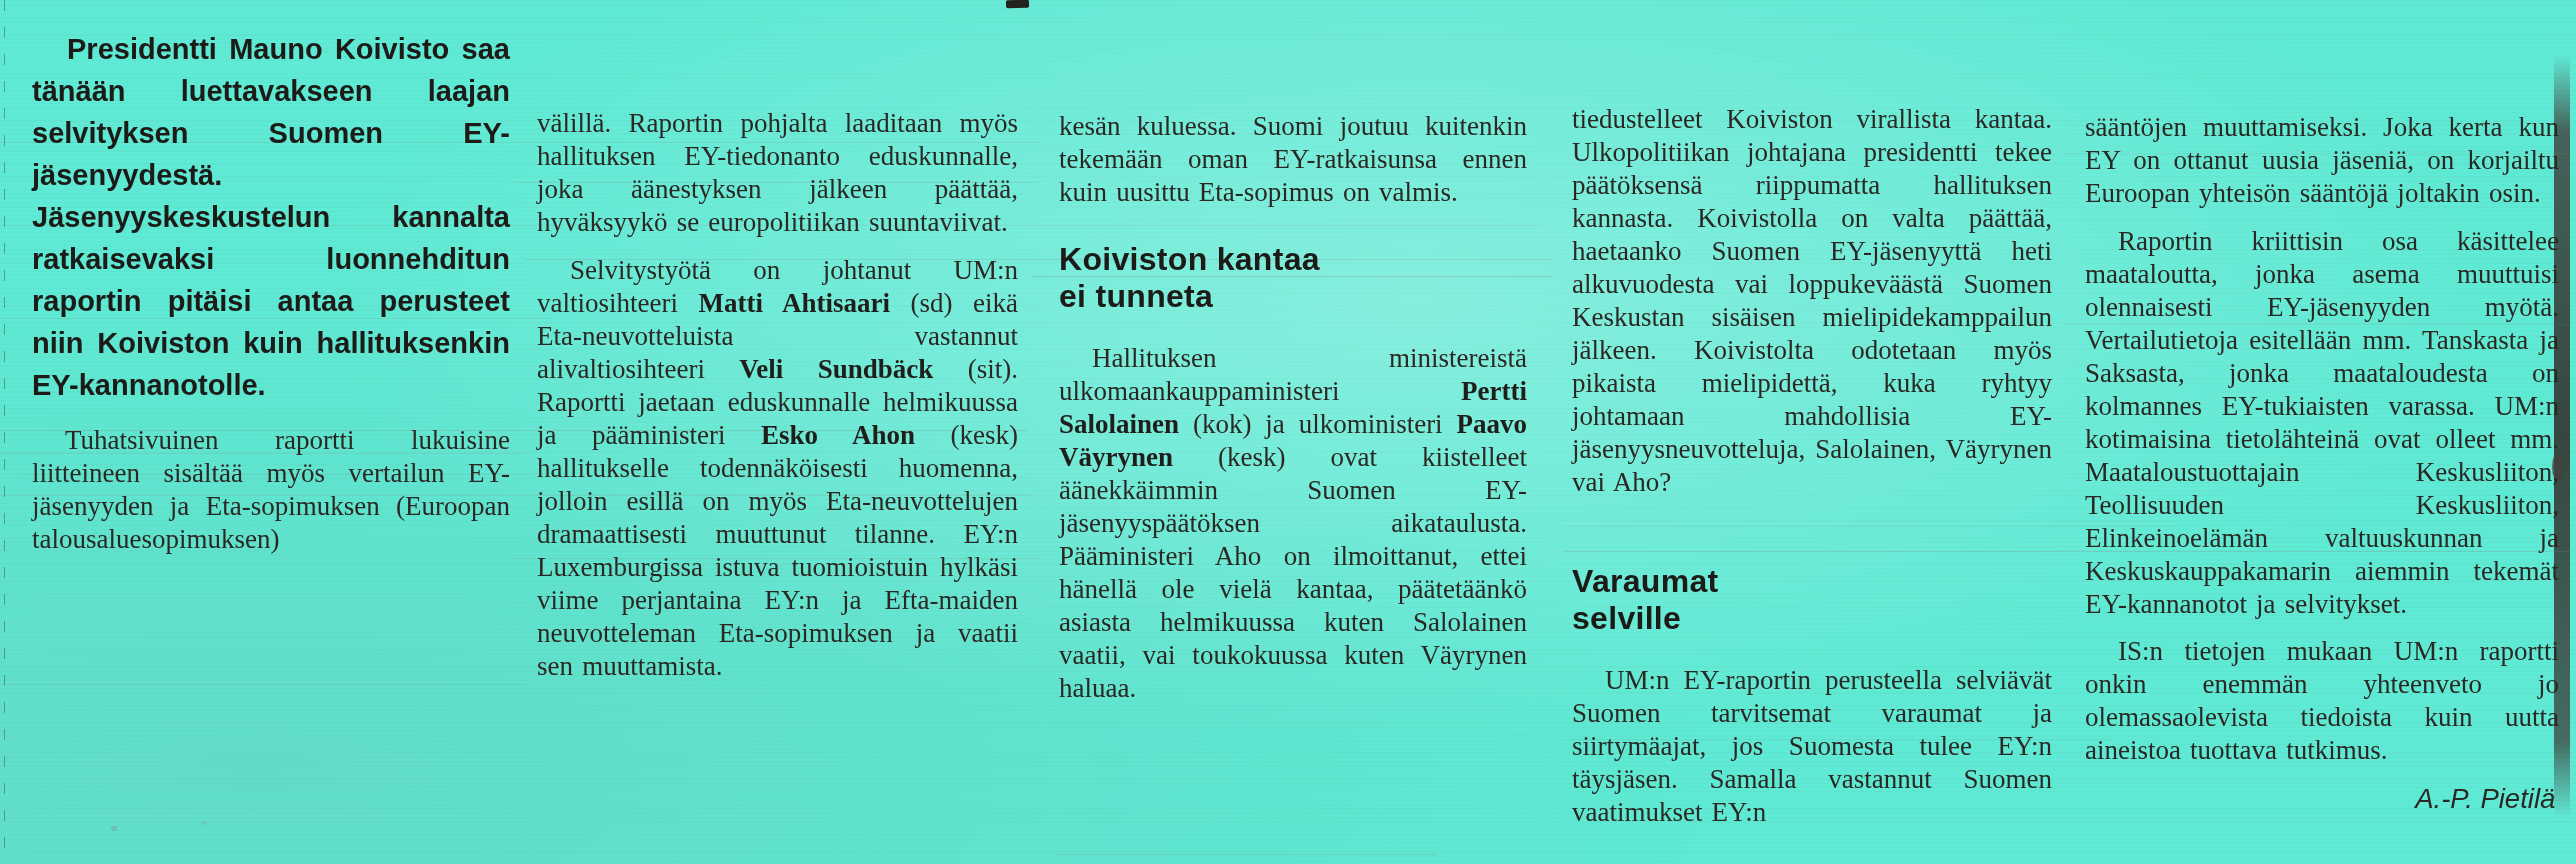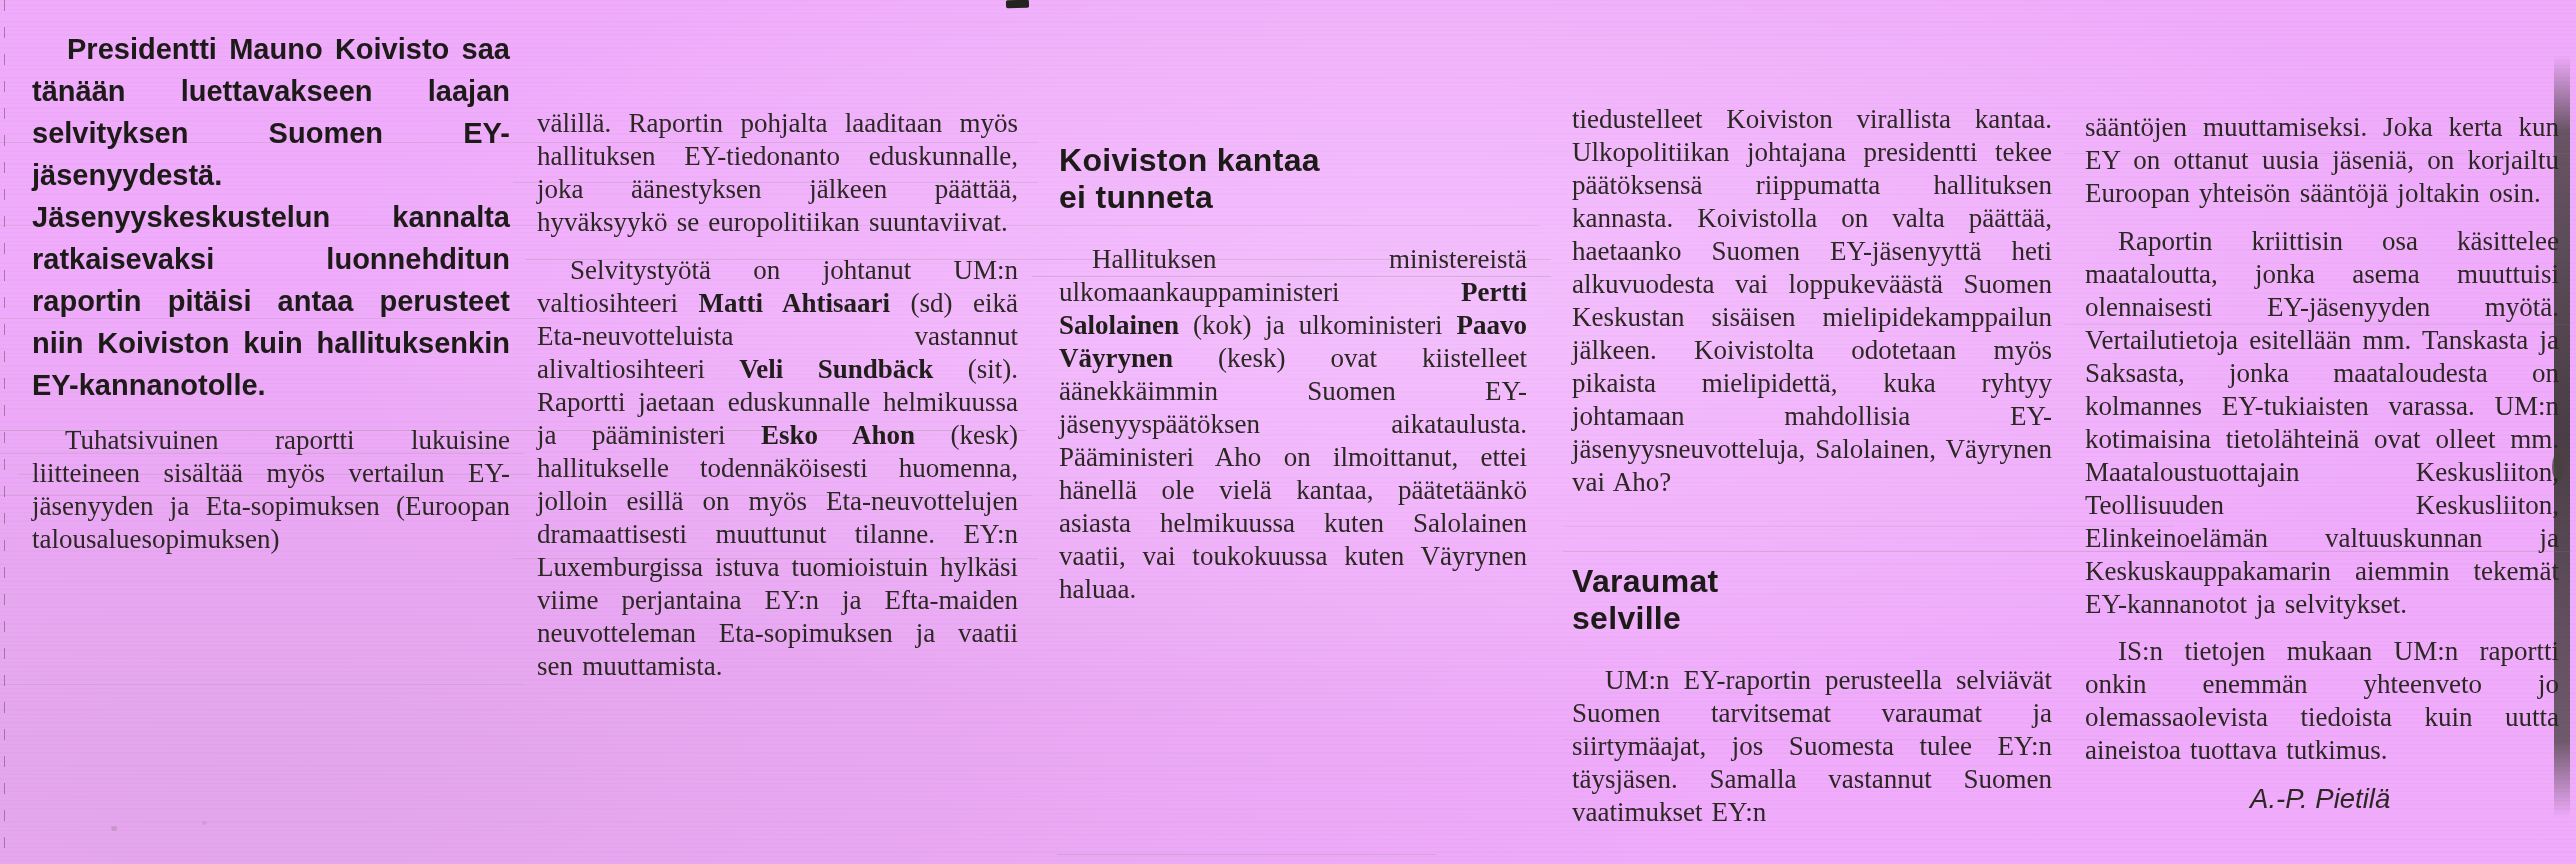--- a/index.html
+++ b/index.html
@@ -1,19 +1,19 @@
 <!DOCTYPE html>
 <html style="font-size:9.8px"><head>
 <meta charset="utf-8">
 <style>
   html,body{margin:0;padding:0;background:#cfccc6;}
   .page{
     position:relative;
     width:2576px;height:864px;
-    background:#f0abfc;
+    background:#5eead4;
     overflow:hidden;
     font-kerning:normal;
   }
   .page::before{
     content:"";position:absolute;inset:0;pointer-events:none;
     background:
       radial-gradient(ellipse at 55% 35%, rgba(255,255,255,.25) 0%, rgba(255,255,255,0) 55%),
       radial-gradient(ellipse at 10% 90%, rgba(120,110,95,.10) 0%, rgba(120,110,95,0) 45%),
       repeating-linear-gradient(180deg, rgba(115,105,92,.04) 0 1.2px, rgba(0,0,0,0) 1.2px 4.3px);
   }
@@ -51,21 +51,21 @@
     color:#1c1b18;
     letter-spacing:0.3px;
     margin:32px 0 27px 0;
   }
   .col4 h2{margin-top:64px;}
   .byline{
     font-family:"Liberation Sans","DejaVu Sans",sans-serif;
     font-style:italic;
     font-size:27.5px;line-height:33px;
     color:#2b2823;
-    text-align:center;
+    text-align:right;
     margin:2.4px 3.7px 0 0;
   }
 
   
   .hline{position:absolute;height:1.2px;background:#8d867c;pointer-events:none;}
   .edge-left{
     position:absolute;left:3.7px;top:0;width:1.8px;height:864px;pointer-events:none;
     background:repeating-linear-gradient(180deg, rgba(70,65,58,.45) 0 11px, rgba(70,65,58,0) 11px 27px);
   }
   .edge-right{
@@ -118,20 +118,21 @@
     <p class="lead"><b>Presidentti Mauno Koivisto saa tänään luettavakseen laajan selvityksen Suomen EY-jäsenyydestä. Jäsenyyskeskustelun kannalta ratkaisevaksi luonnehditun raportin pitäisi antaa perusteet niin Koiviston kuin hallituksenkin EY-kannanotolle.</b></p>
     <p class="body ind"><span>Tuhatsivuinen raportti lukuisine liitteineen sisältää myös vertailun EY-jäsenyyden ja Eta-sopimuksen (Euroopan talousaluesopimuksen)</span></p>
   </div>
 
   <div class="col col2">
     <p class="body"><span>välillä. Raportin pohjalta laaditaan myös hallituksen EY-tiedonanto eduskunnalle, joka äänestyksen jälkeen päättää, hyväksyykö se europolitiikan suuntaviivat.</span></p>
     <p class="body ind"><span>Selvitystyötä on johtanut UM:n valtiosihteeri </span><b>Matti Ahtisaari</b><span> (sd) eikä Eta-neuvotteluista vastannut alivaltiosihteeri </span><b>Veli Sundbäck</b><span> (sit). Raportti jaetaan eduskunnalle helmikuussa ja pääministeri </span><b>Esko Ahon</b><span> (kesk) hallitukselle todennäköisesti huomenna, jolloin esillä on myös Eta-neuvottelujen dramaattisesti muuttunut tilanne. EY:n Luxemburgissa istuva tuomioistuin hylkäsi viime perjantaina EY:n ja Efta-maiden neuvotteleman Eta-sopimuksen ja vaatii sen muuttamista.</span></p>
   </div>
 
   <div class="col col3">
+    <p class="body"><span>kesän kuluessa. Suomi joutuu kuitenkin tekemään oman EY-ratkaisunsa ennen kuin uusittu Eta-sopimus on valmis.</span></p>
     <h2>
       <span>Koiviston kantaa</span><br>
       <span>ei tunneta</span>
     </h2>
     <p class="body ind"><span>Hallituksen ministereistä ulkomaankauppaministeri </span><b>Pertti Salolainen</b><span> (kok) ja ulkoministeri </span><b>Paavo Väyrynen</b><span> (kesk) ovat kiistelleet äänekkäimmin Suomen EY-jäsenyyspäätöksen aikataulusta. Pääministeri Aho on ilmoittanut, ettei hänellä ole vielä kantaa, päätetäänkö asiasta helmikuussa kuten Salolainen vaatii, vai toukokuussa kuten Väyrynen haluaa.</span></p>
   </div>
 
   <div class="col col4">
     <p class="body"><span>tiedustelleet Koiviston virallista kantaa. Ulkopolitiikan johtajana presidentti tekee päätöksensä riippumatta hallituksen kannasta. Koivistolla on valta päättää, haetaanko Suomen EY-jäsenyyttä heti alkuvuodesta vai loppukeväästä Suomen Keskustan sisäisen mielipidekamppailun jälkeen. Koivistolta odotetaan myös pikaista mielipidettä, kuka ryhtyy johtamaan mahdollisia EY-jäsenyysneuvotteluja, Salolainen, Väyrynen vai Aho?</span></p>
     <h2>

